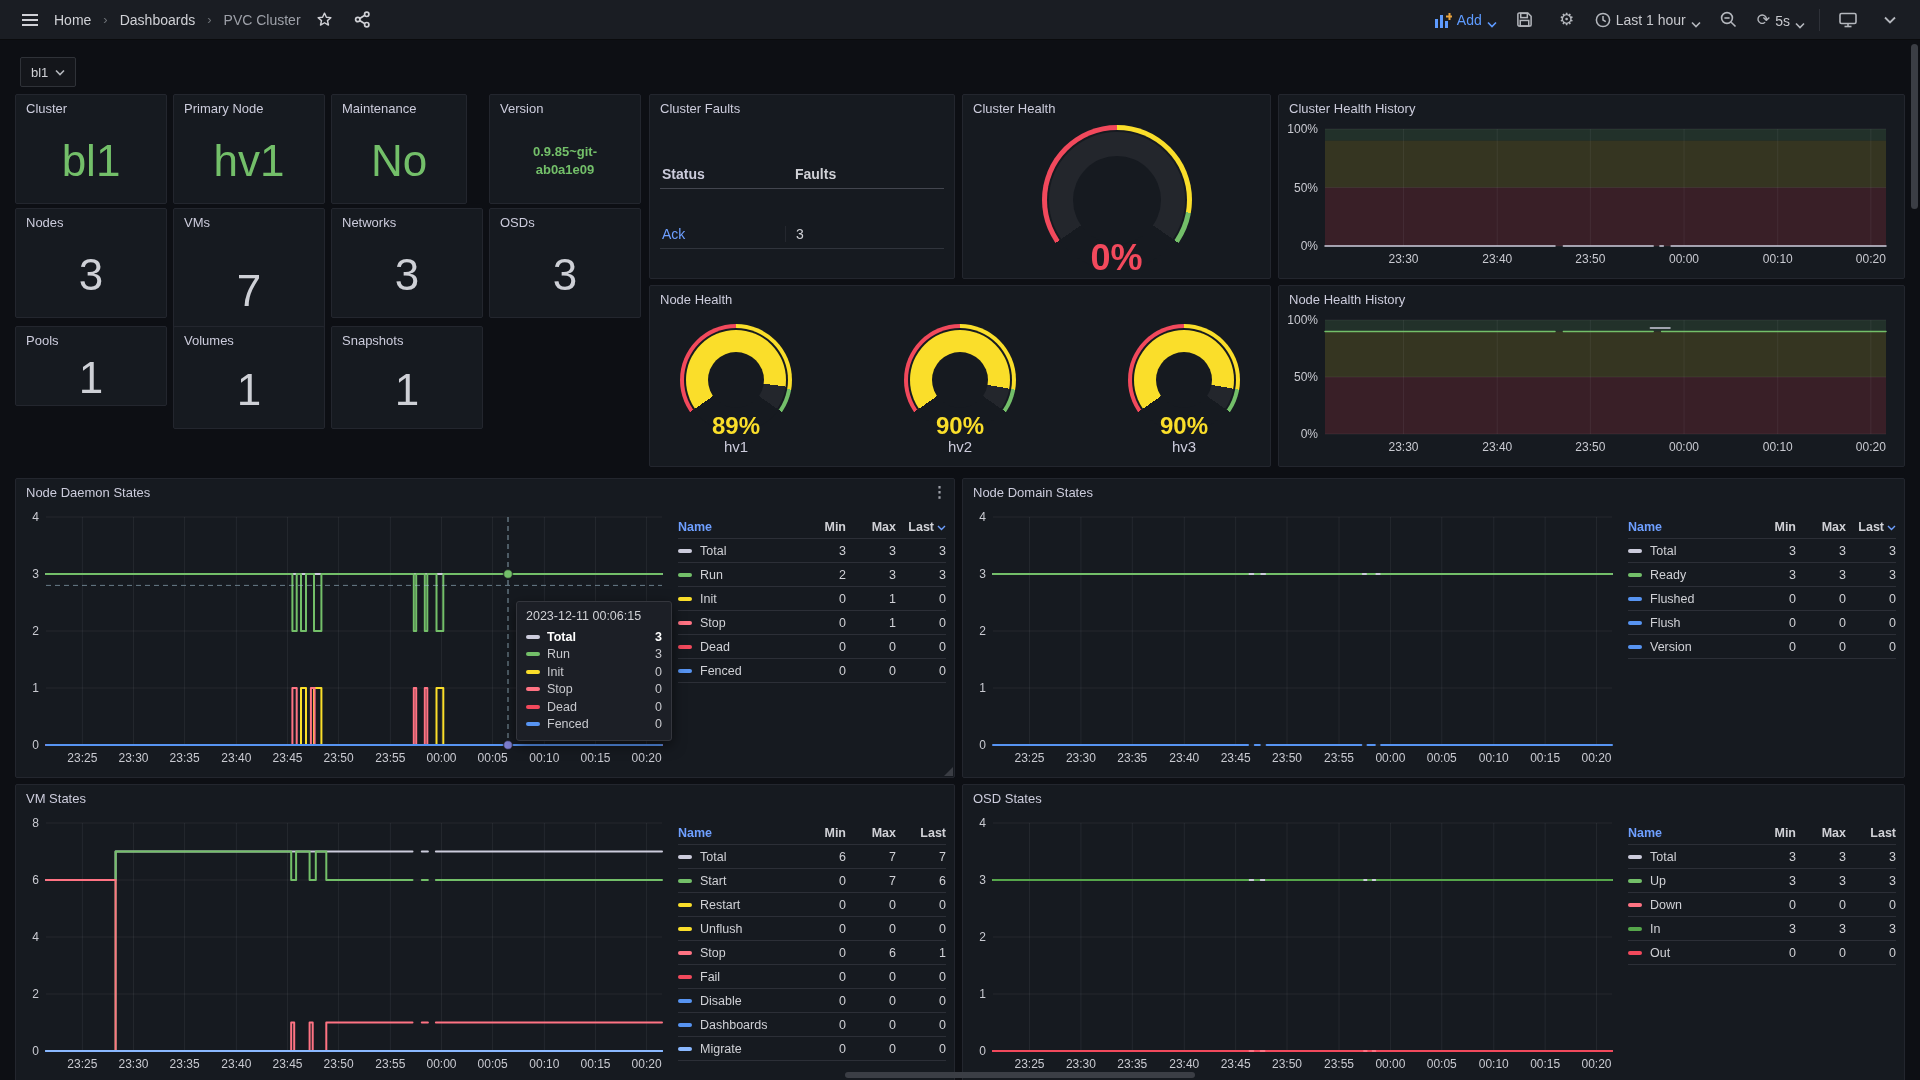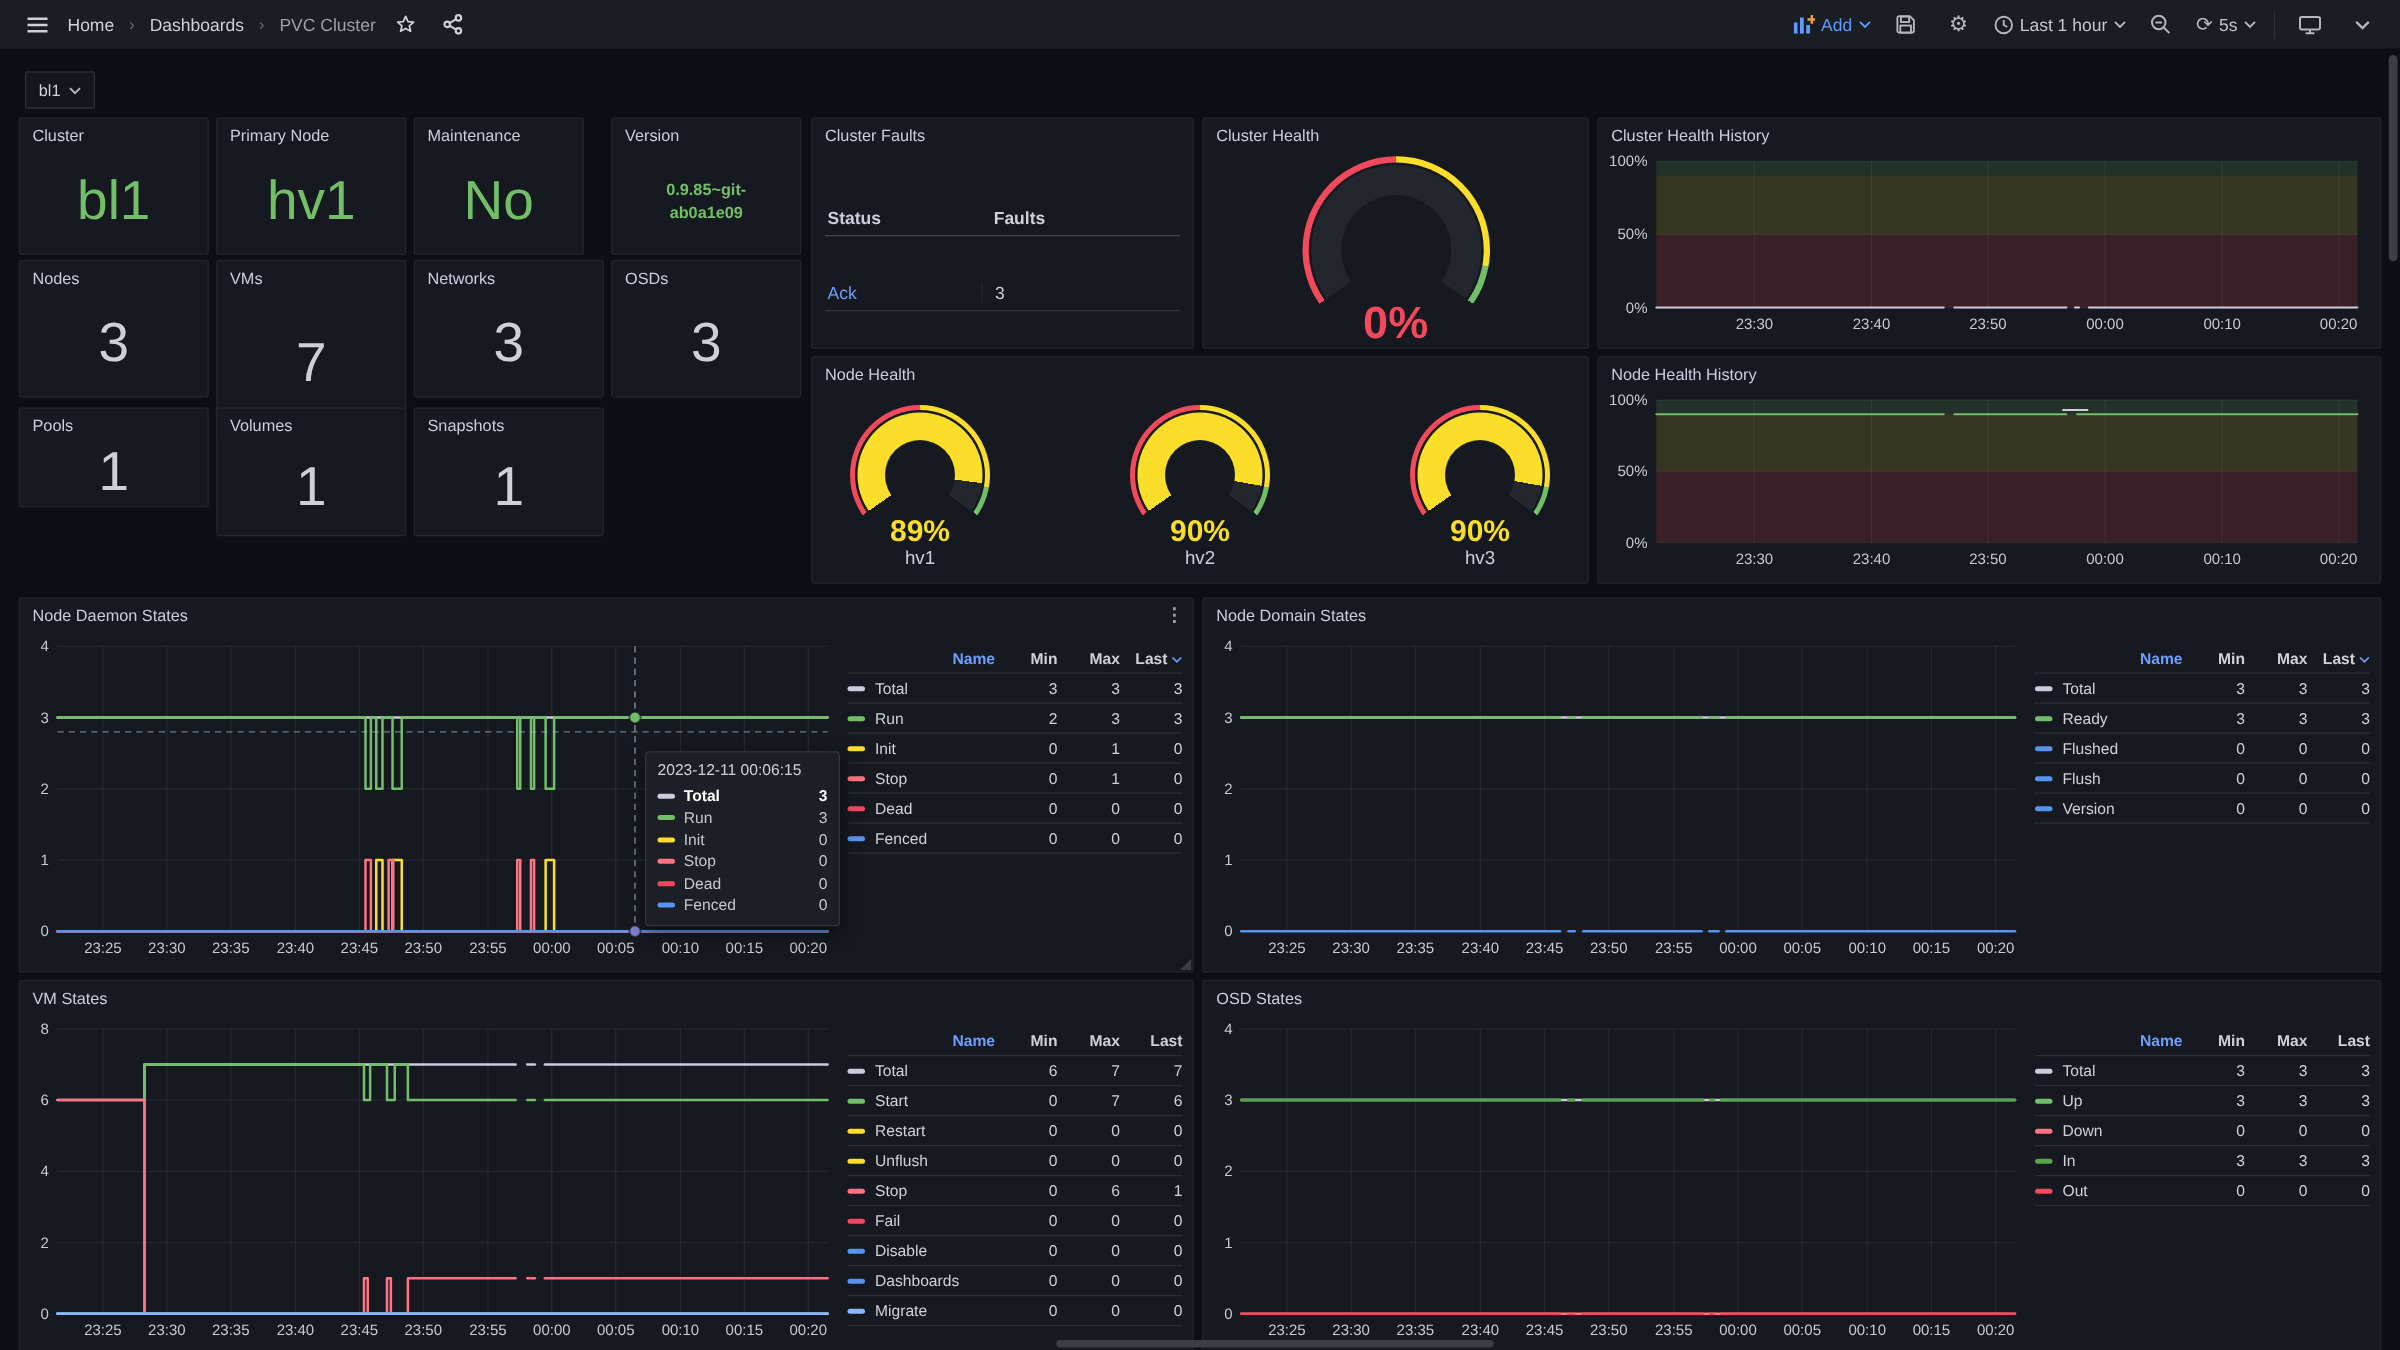--- a/index.html
+++ b/index.html
@@ -8,21 +8,21 @@
 
   
   .nav { position:absolute; left:0; top:0; width:1920px; height:40px; background:#1a1d23;
          border-bottom:1px solid #0a0b0d; display:flex; align-items:center; padding:0 16px; z-index:20; }
   .nav-left { display:flex; align-items:center; gap:10px; }
   .crumb { font-size:14px; color:#d0d1d6; }
   .crumb.current { color:#9da0a8; }
   .crumb-sep { color:#6e7277; font-size:13px; padding:0 2px; }
   .icon-btn { display:flex; align-items:center; justify-content:center; width:28px; height:28px; color:#b4b7bd; cursor:pointer; }
   .nav-right { margin-left:auto; display:flex; align-items:center; gap:14px; }
-  .nav-group { display:flex; align-items:center; gap:5px; color:#c7c8cd; font-size:14px; }
+  .nav-group { display:flex; align-items:flex-end; gap:5px; color:#c7c8cd; font-size:14px; }
   .add-label { color:#5e9bff; font-size:14px; font-weight:500; }
   .nav-divider { width:1px; height:22px; background:#2e3138; }
   .chev { display:inline-block; }
 
   
   .var-box { position:absolute; left:20px; top:57px; height:30px; padding:0 10px; border:1px solid #2f3238;
              border-radius:2px; background:#14161b; display:flex; align-items:center; gap:7px; font-size:13px; color:#d0d1d6; cursor:pointer; }
 
   
   .panel { position:absolute; background:#161a20; border:1px solid #23262e; border-radius:2px; }
@@ -79,21 +79,21 @@
   #p-domain .chart-wrap { left:4px; top:30px; width:655px; height:262px; }
   #p-vmstates .chart-wrap { left:4px; top:30px; width:652px; height:262px; }
   #p-osdstates .chart-wrap { left:4px; top:30px; width:655px; height:262px; }
   .chart-wrap svg { overflow:visible; display:block; }
 
   
   .legend { position:absolute; right:8px; top:36px; width:268px; font-size:12.5px; }
   .lg-row { display:flex; align-items:center; height:24px; border-bottom:1px solid rgba(204,204,220,0.12); }
   .lg-row.lg-head { color:#6e9fff; font-weight:700; }
   .lg-name { flex:1; display:flex; align-items:center; gap:8px; color:#d0d1d6; cursor:pointer; }
-  .lg-head .lg-name { color:#6e9fff;justify-content:flex-end; }
+  .lg-head .lg-name { color:#6e9fff; }
   .lg-val { width:50px; text-align:right; color:#d0d1d6; }
   .chip { width:14px; height:4px; border-radius:2px; flex:0 0 14px; }
 
   
   .tooltip { position:absolute; left:500px; top:122px; width:156px; background:#1c1f26; border:1px solid #34363d;
              border-radius:3px; box-shadow:0 4px 14px rgba(0,0,0,0.55); padding:7px 9px; z-index:15; font-size:12.5px; }
   .tt-time { color:#d0d1d6; margin-bottom:5px; }
   .tt-row { display:flex; align-items:center; gap:7px; height:17.5px; color:#c7c8cd; }
   .tt-row .tt-val { margin-left:auto; }
   .tt-row.bold { color:#fff; font-weight:700; }

